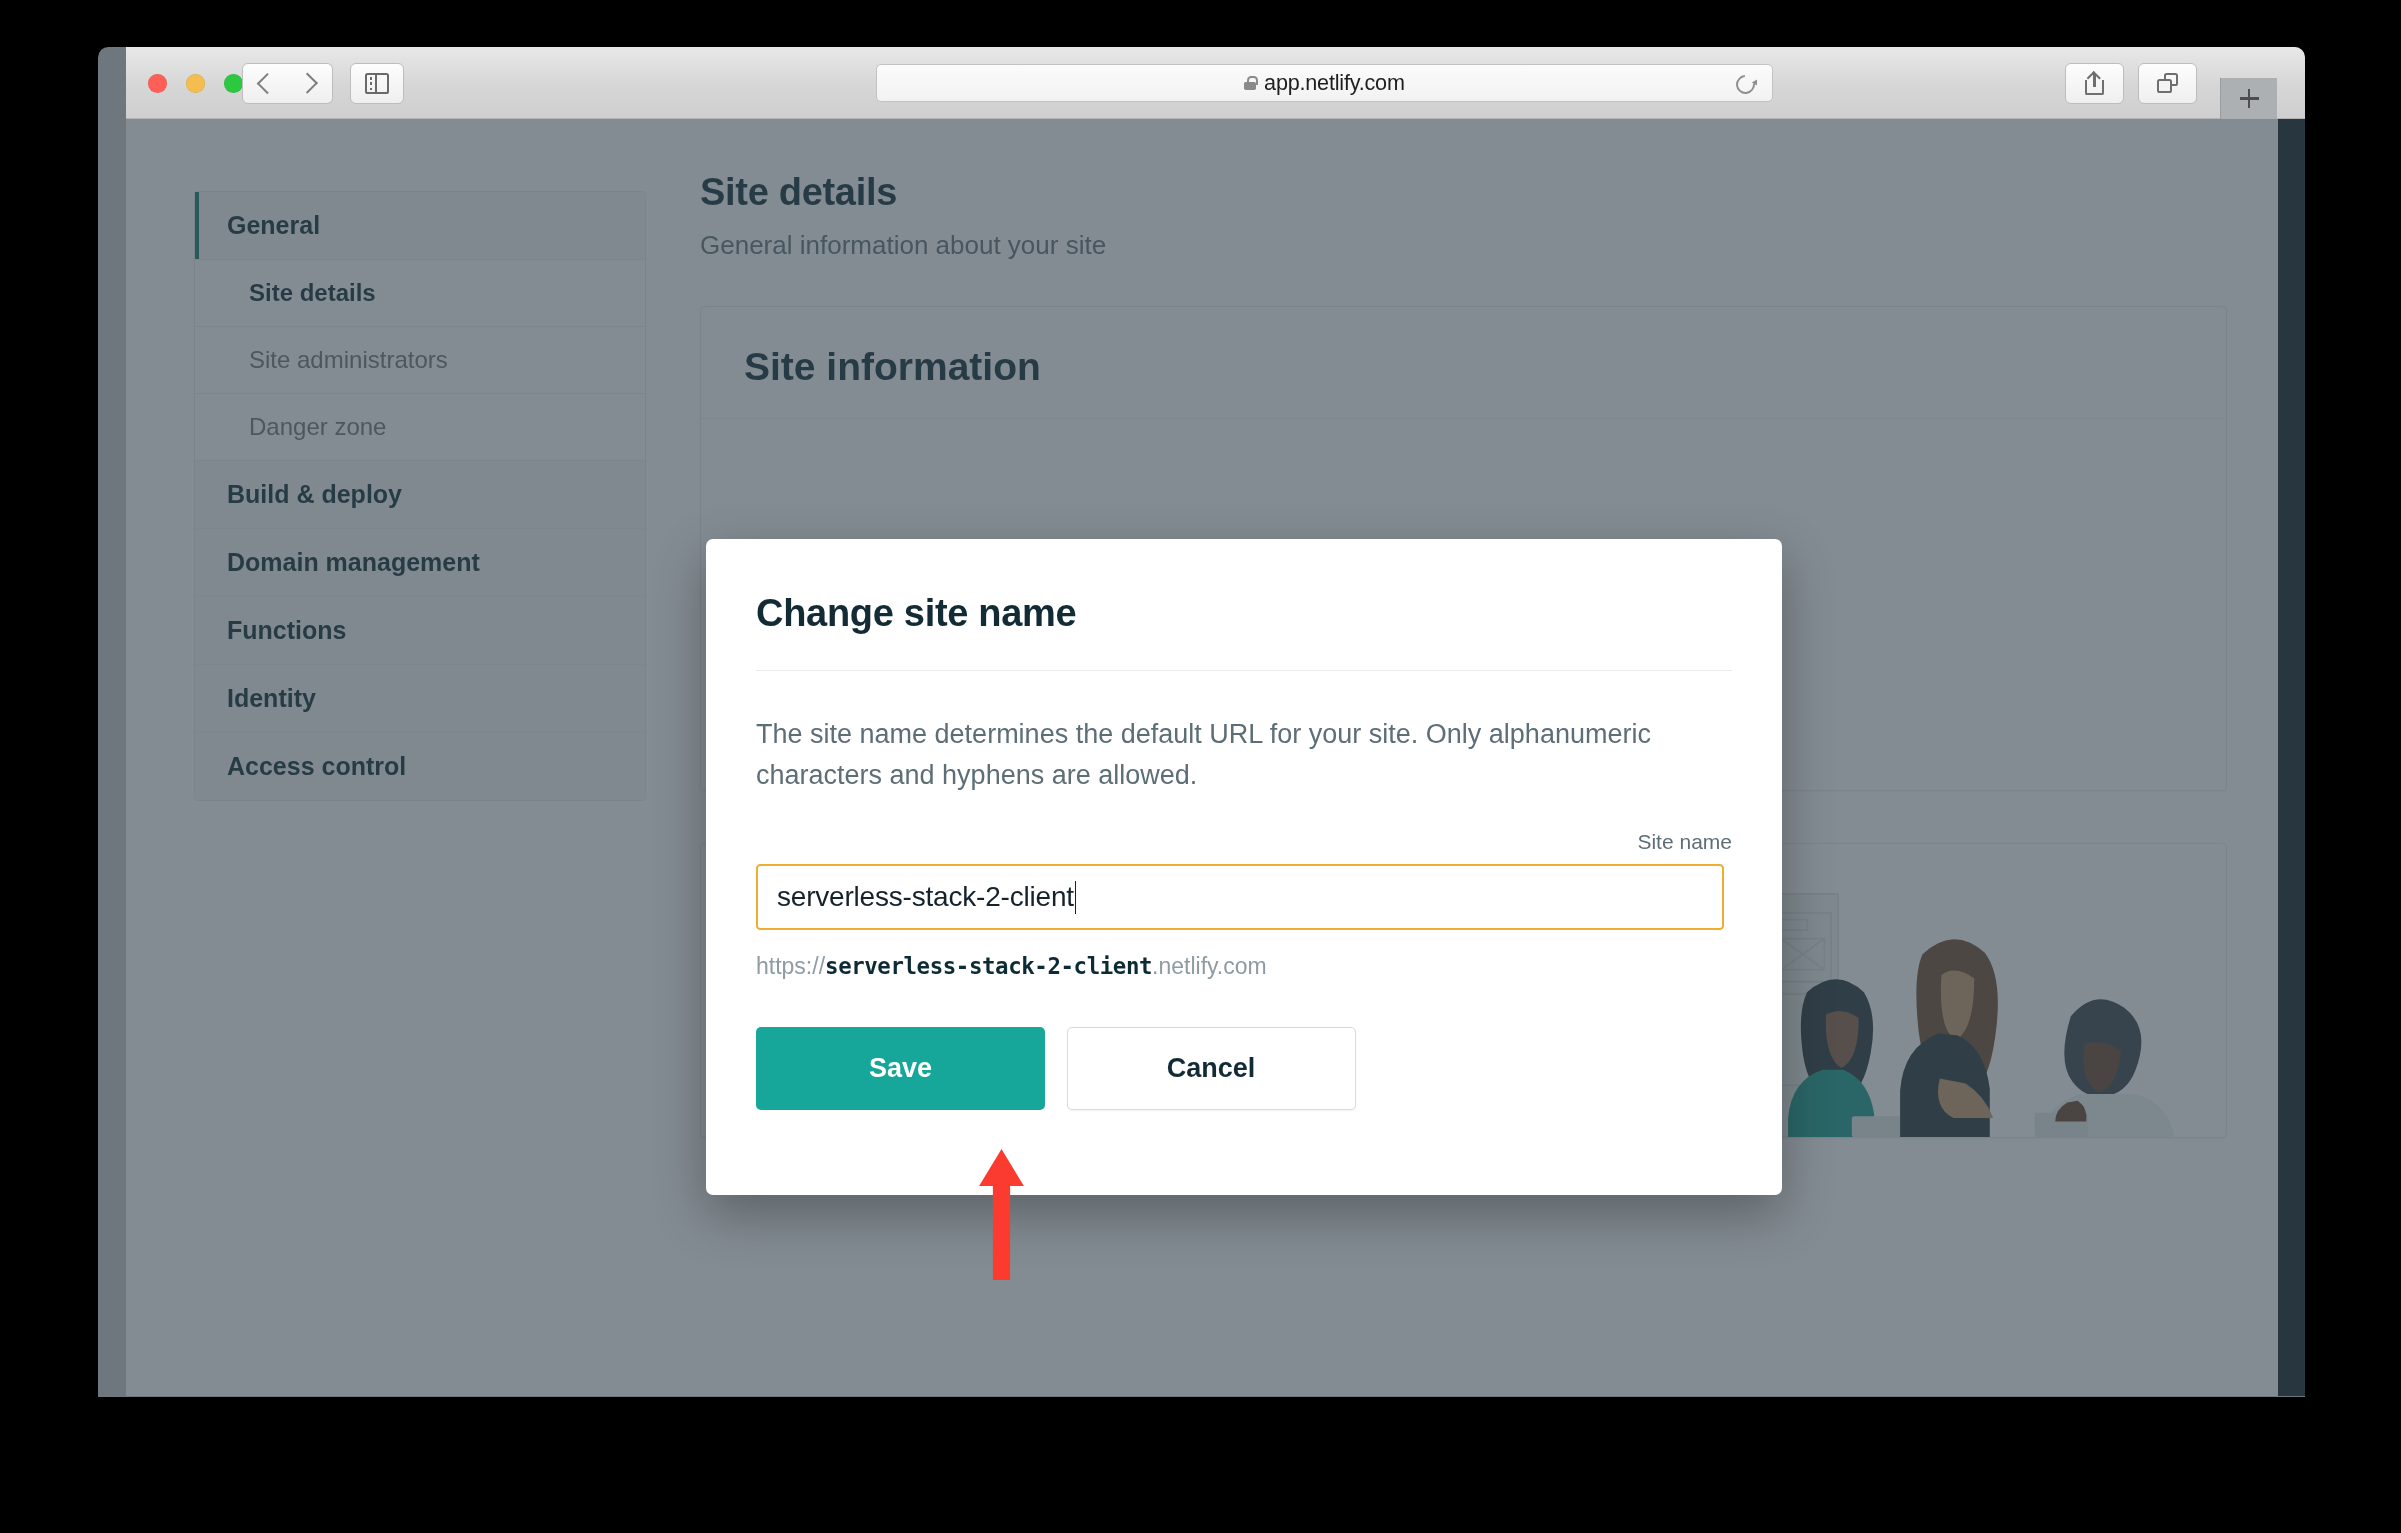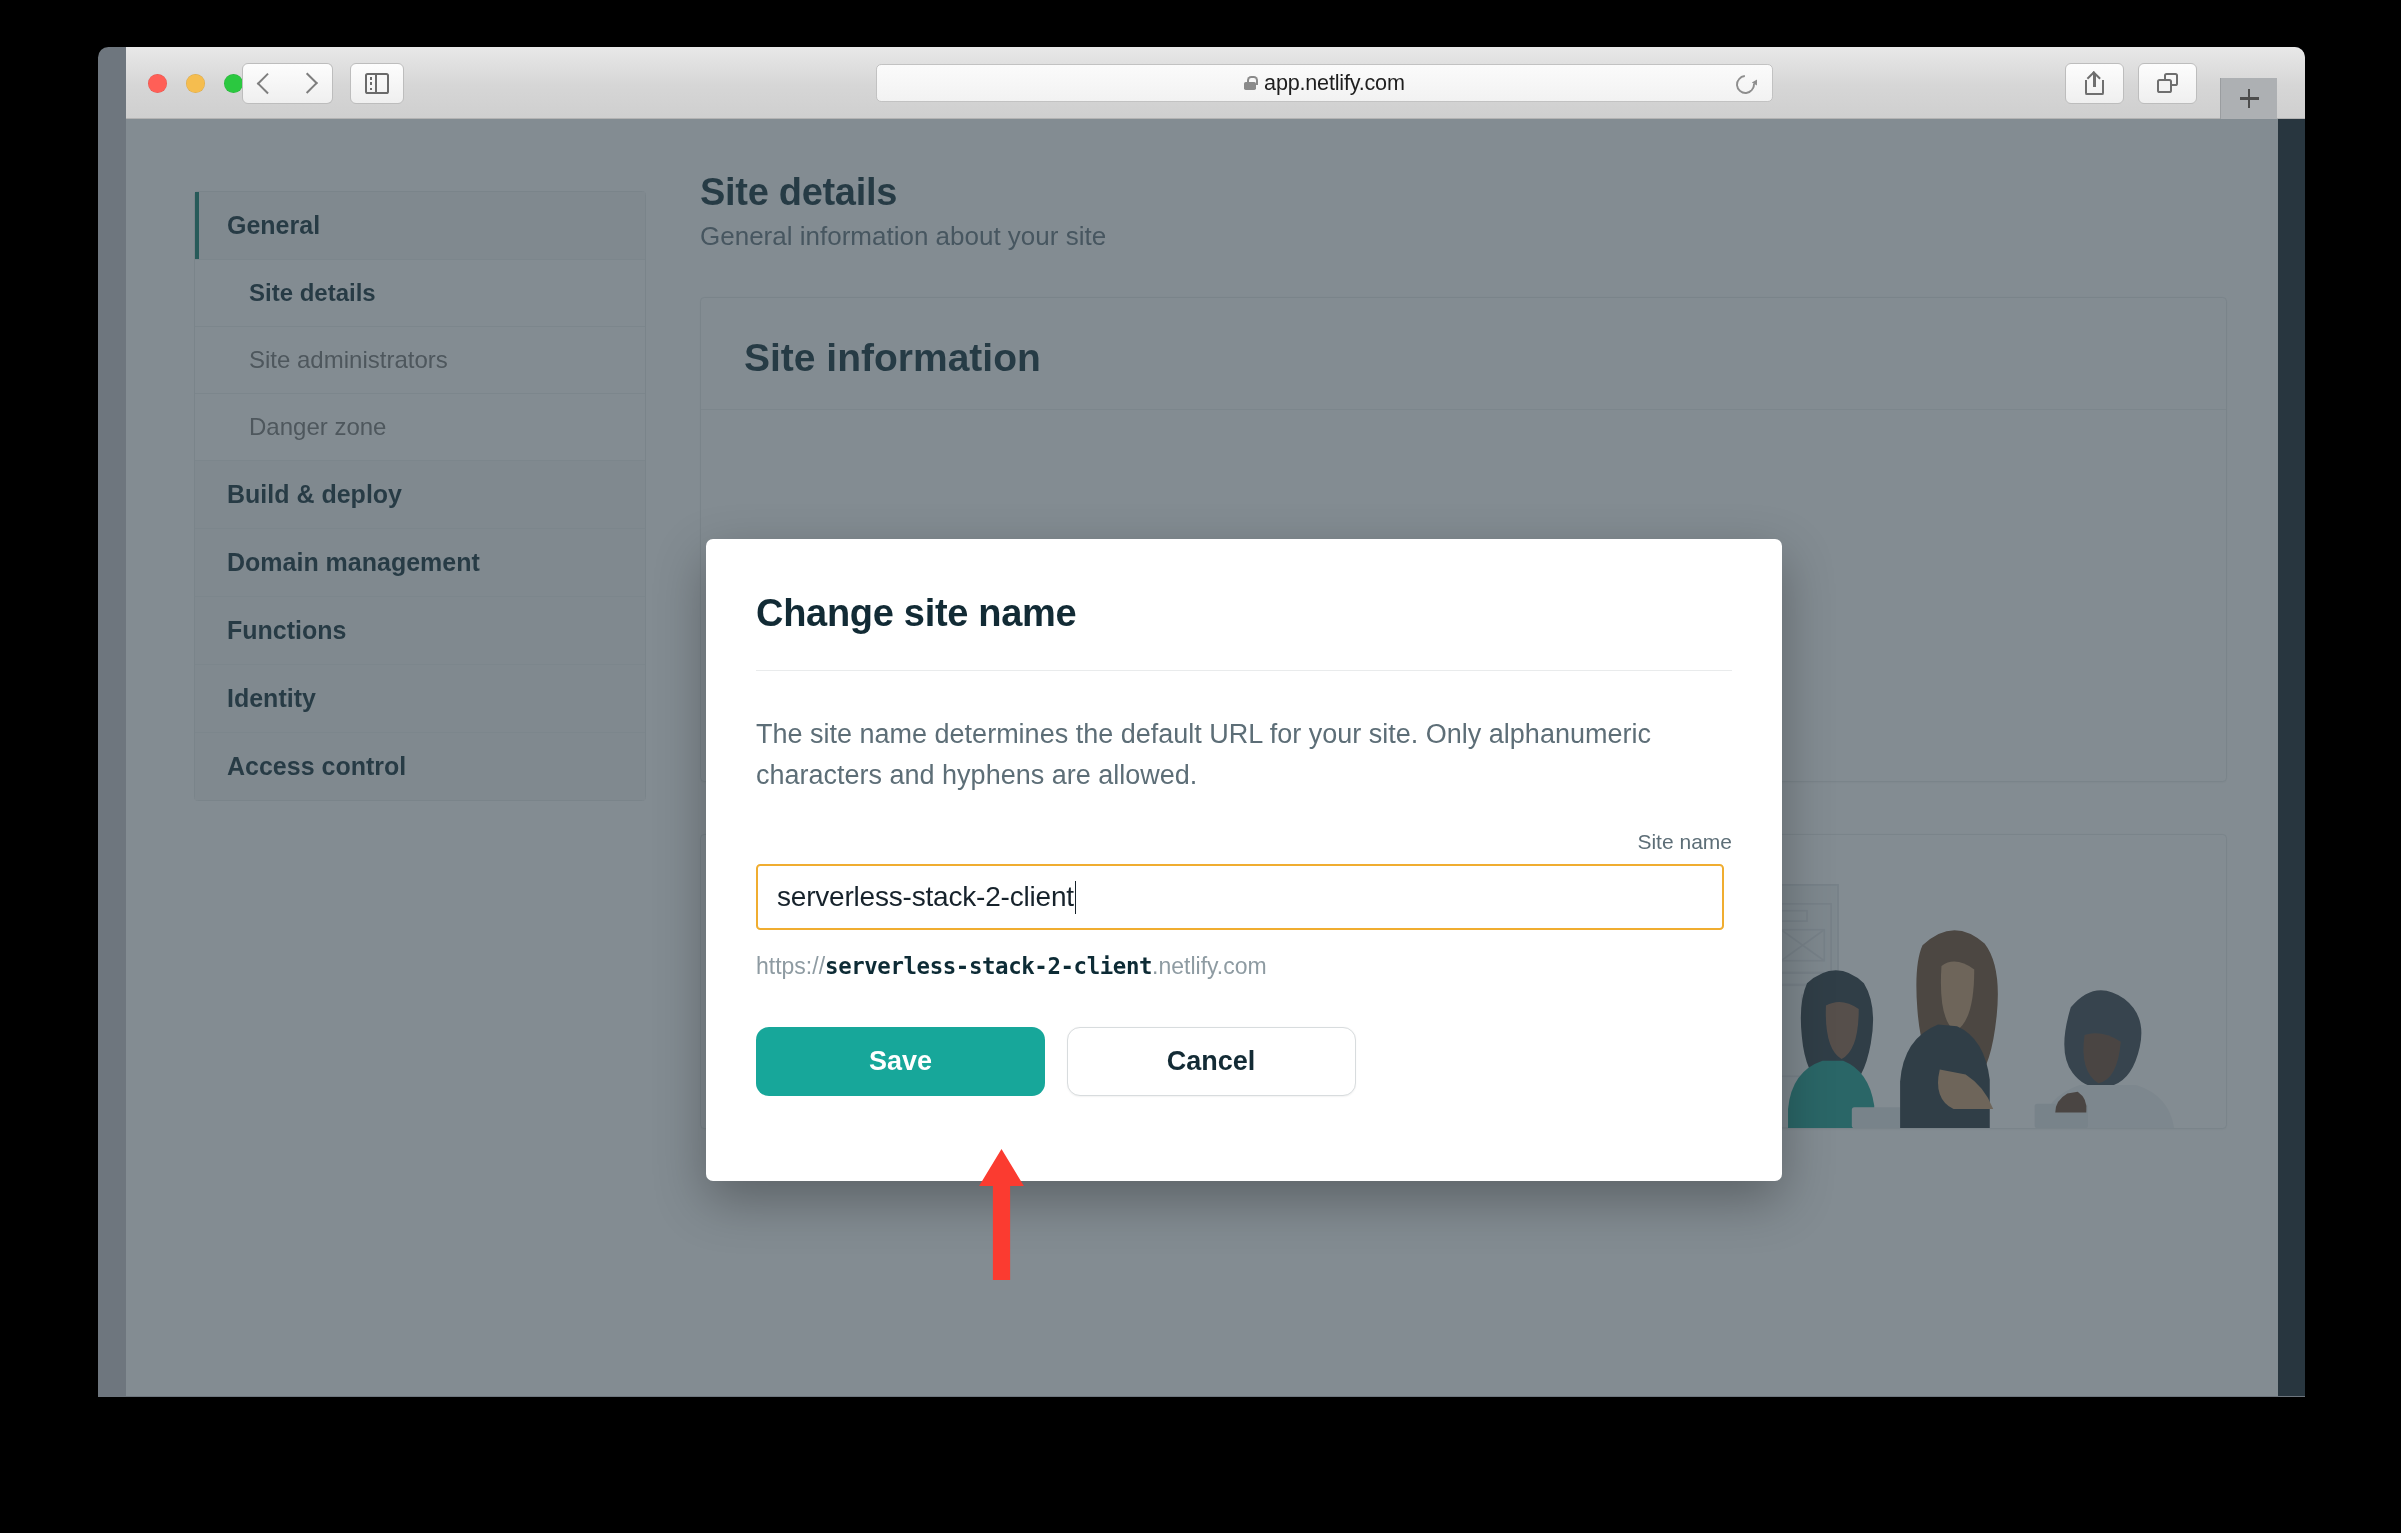--- a/index.html
+++ b/index.html
@@ -193,21 +193,21 @@
     content:"";
     position:absolute; left:0; top:0; bottom:0; width:4.3px;
     background: #0e7c6b;
   }
   .nav-item.sub { padding-left: 54px; font-size: 24px; }
   .nav-item.sub.selected { font-weight: bold; color:#0e2a35; }
 
   
   #main-col { position: absolute; left: 574px; top: 52px; width: 1527px; }
   #page-title { font-size: 38px; font-weight: bold; color: #0d2b35; letter-spacing: -0.3px; }
-  #page-subtitle { font-size: 26px; color: #61727b; margin-top: 7px; }
+  #page-subtitle { font-size: 26px; color: #61727b; margin-top: 16px; }
 
   .card {
     margin-top: 45px;
     background: #fff;
     border: 0.9px solid #e7e9ea;
     border-radius: 4.3px;
     box-shadow: 0 0.9px 1.7px rgba(0,0,0,.04);
   }
   .card-title {
     font-size: 39px; font-weight: bold; color:#0d2b35;
@@ -279,21 +279,21 @@
   }
   #url-preview .hostname {
     font-family: "DejaVu Sans Mono", monospace;
     color: #0d2b35;
     font-size: 22.4px;
     font-weight: bold;
     letter-spacing: -0.4px;
   }
   #modal-actions { margin-top: 47px; display: flex; gap: 21.6px; }
   .btn {
-    height: 69px; border-radius: 13px;
+    height: 83px; border-radius: 5px;
     display:flex; align-items:center; justify-content:center;
     font-size: 27px; font-weight: bold; cursor: pointer;
   }
   #save-button { width: 289px; background:#17a79a; color:#fff; border: none; }
   #cancel-button {
     width: 289px; background:#fff; color:#132b35;
     border: 0.9px solid #d8dcde; box-shadow: 0 0.9px 1.7px rgba(0,0,0,.05);
   }
 
   

